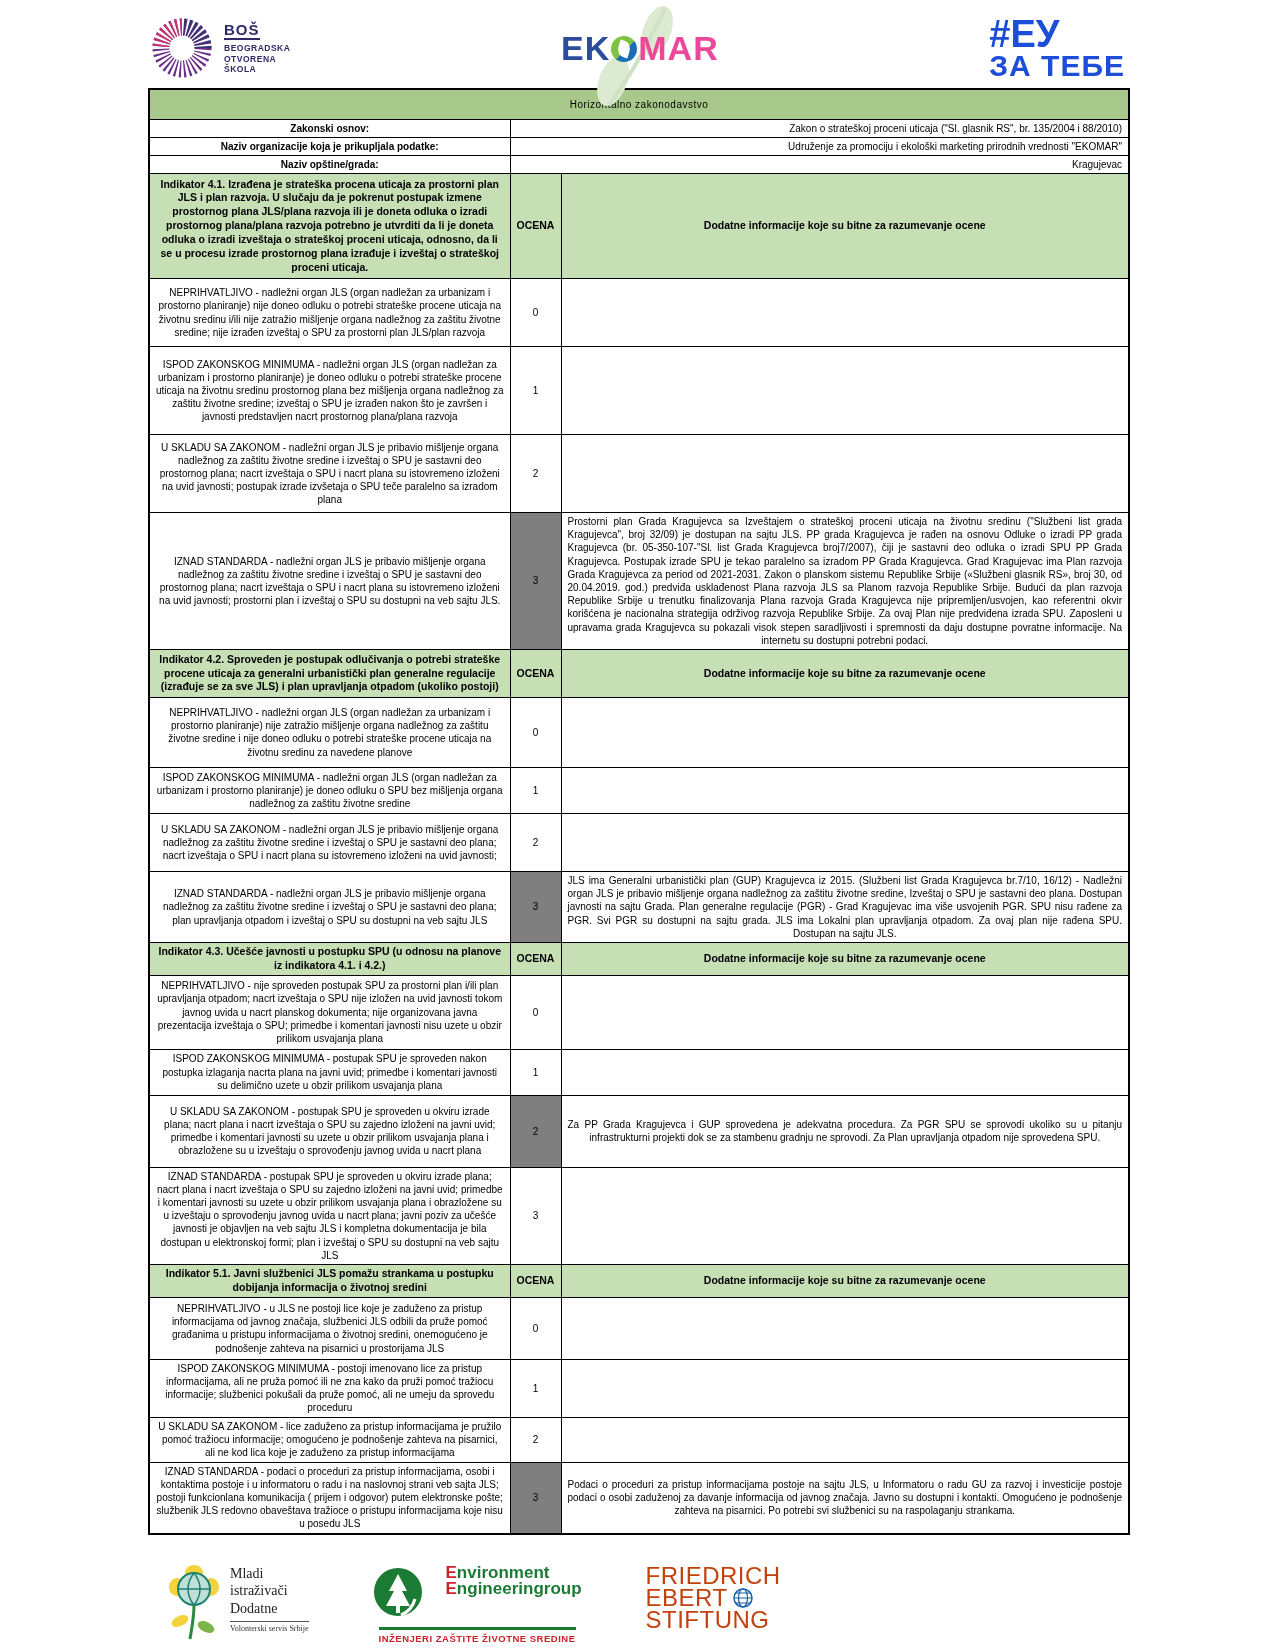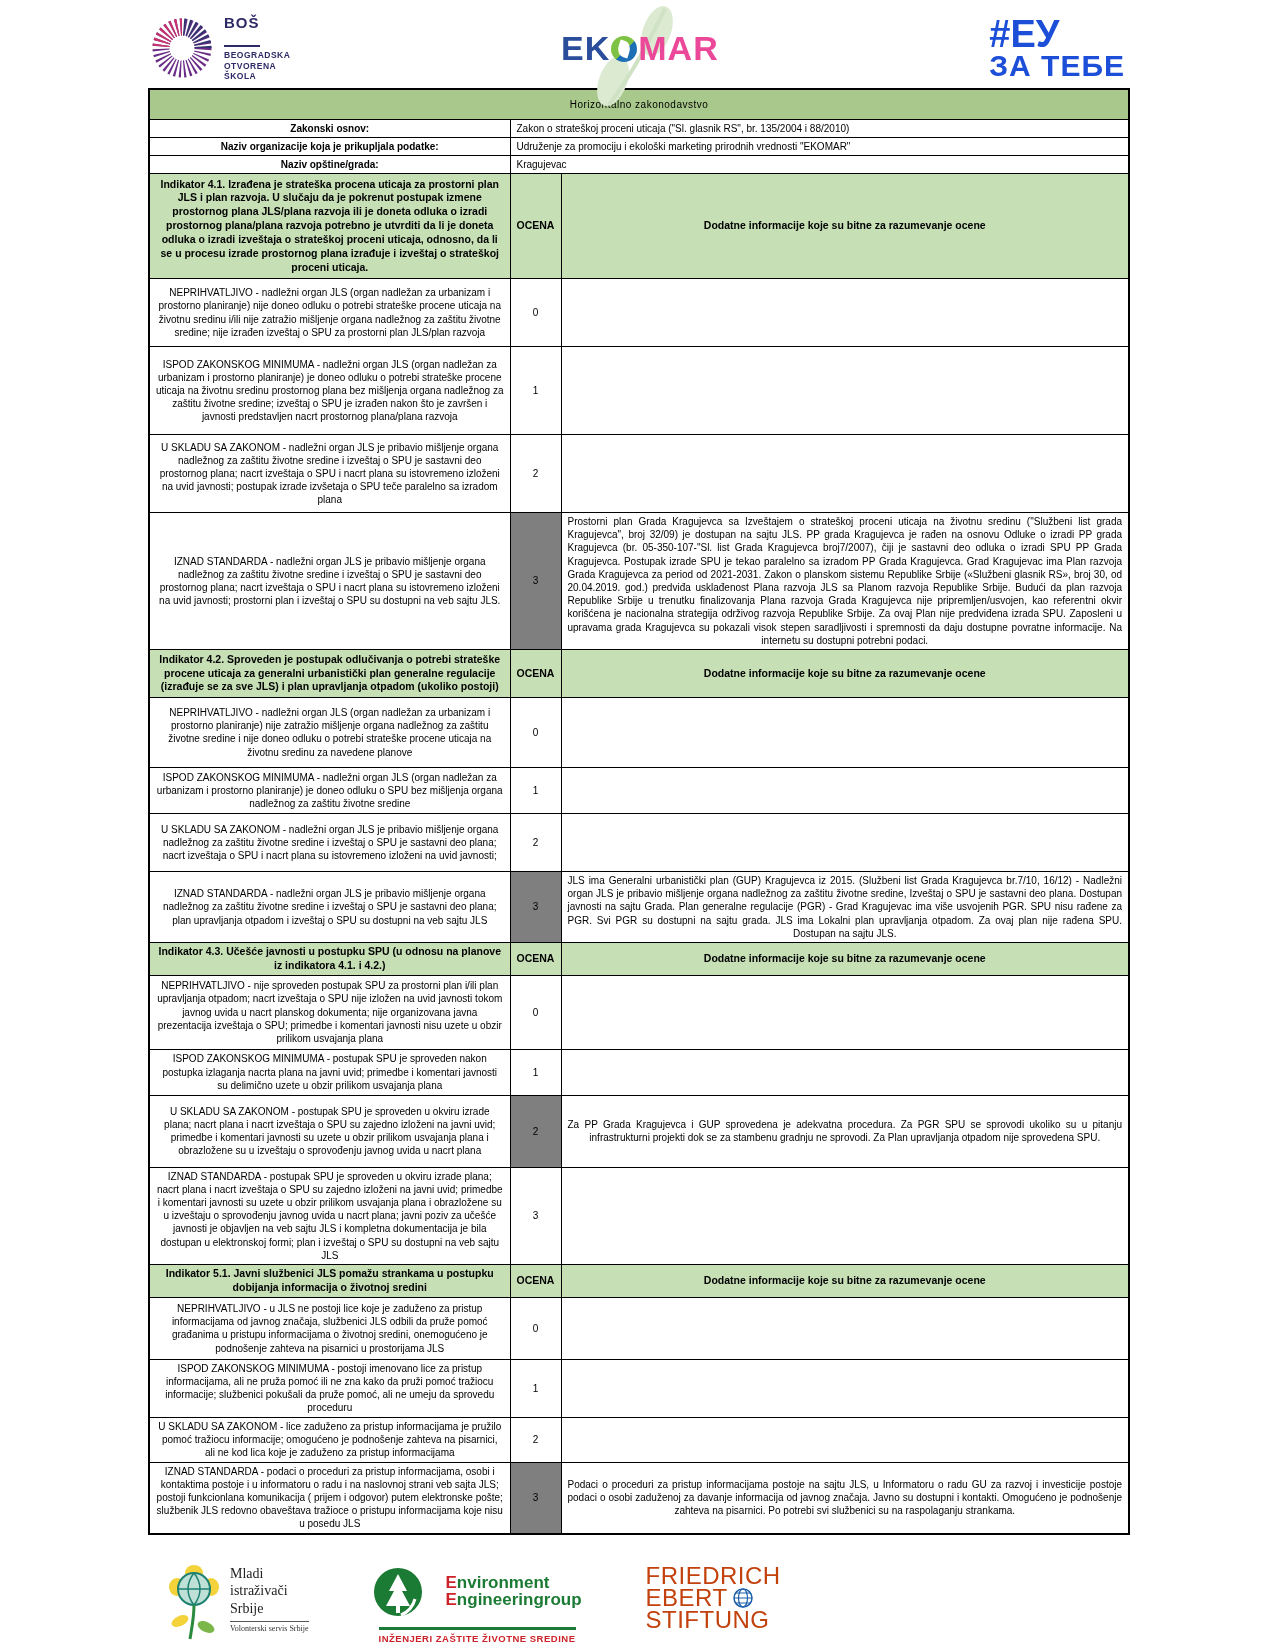--- a/index.html
+++ b/index.html
@@ -4,21 +4,21 @@
 <style>
   html,body{margin:0;padding:0;background:#ffffff;}
   body{width:1275px;font-family:"Liberation Sans",sans-serif;color:#000;}
   .page{position:relative;width:1275px;min-height:1650px;background:#fff;}
 
   
   .top-logos{display:flex;justify-content:space-between;align-items:center;
              padding:14px 150px 6px 150px;height:88px;box-sizing:border-box;}
   .bos{display:flex;align-items:center;gap:10px;}
   .bos-text{color:#2e2a66;}
-  .bos-acronym{font-size:15px;font-weight:bold;letter-spacing:1px;border-bottom:2px solid #2e2a66;display:inline-block;padding-bottom:14px;margin-bottom:3px;}
+  .bos-acronym{font-size:15px;font-weight:bold;letter-spacing:1px;border-bottom:2px solid #2e2a66;display:inline-block;padding-bottom:0;margin-bottom:3px;}
   .bos-lines{font-size:8.5px;font-weight:bold;line-height:1.25;letter-spacing:.5px;}
   .ekomar{position:relative;display:flex;align-items:center;}
   .ekomar-leaves{position:absolute;left:18px;top:-28px;z-index:0;}
   .ekomar-word{position:relative;z-index:1;font-size:34px;font-weight:800;letter-spacing:1px;}
   .ek{color:#2b4d9b;}
   .mar{color:#ec4899;}
   .eko-o{display:inline-block;width:26px;height:26px;border-radius:50%;
          background:linear-gradient(135deg,#7dc242 0 55%,#1c6fb5 55% 100%);
          vertical-align:baseline;margin:0 1px;position:relative;top:2px;}
   .eko-o::after{content:"";position:absolute;left:7px;top:5px;width:12px;height:16px;
@@ -26,35 +26,35 @@
   .euteb{color:#1d4ed8;font-weight:800;line-height:.95;text-align:left;}
   .euteb .l1{font-size:38px;}
   .euteb .l2{font-size:30px;letter-spacing:1px;}
 
   
   table.main{border-collapse:collapse;margin-left:148px;width:980px;border:2px solid #000;table-layout:fixed;}
   table.main td{border:1px solid #000;padding:2px 6px;vertical-align:middle;box-sizing:border-box;
                 font-size:10px;line-height:1.32;overflow:hidden;}
   .title-cell{background:#a9c98c;text-align:center;font-size:25px;font-weight:400;height:30px;letter-spacing:.5px;}
   .meta-label{font-weight:bold;text-align:center;font-size:10.5px;height:17px;}
-  .meta-value{text-align:left;font-size:10.5px;height:17px;}
+  .meta-value{text-align:right;font-size:10.5px;height:17px;}
   tr.sec-head td{background:#c6dfb5;font-weight:bold;text-align:center;font-size:10.5px;}
   td.crit{text-align:center;padding:3px 8px;}
   td.score{text-align:center;font-size:11px;}
   td.score[data-sel="true"]{background:#7f7f7f;}
   td.info{text-align:justify;text-align-last:center;padding:3px 10px;}
 
   
   .bottom-logos{display:flex;align-items:flex-start;gap:64px;margin:30px 0 0 168px;padding-bottom:20px;}
   .mis{display:flex;align-items:flex-start;gap:10px;}
   .mis-text{font-family:"Liberation Serif",serif;color:#222;}
   .mis-name{font-size:14px;line-height:1.25;}
   .mis-sub{font-size:8px;border-top:1px solid #555;margin-top:4px;padding-top:2px;color:#333;}
   .eeg{display:flex;flex-direction:column;align-items:center;}
-  .eeg-top{display:flex;align-items:center;gap:23px;}
+  .eeg-top{display:flex;align-items:flex-start;gap:23px;}
   .eeg-words{line-height:.95;font-weight:bold;font-size:17px;}
   .eeg-red{color:#cc2229;}
   .eeg-green{color:#1b7a33;}
   .eeg-sub{margin-top:8px;border-top:3px solid #1b7a33;padding-top:3px;
            color:#cc2229;font-weight:bold;font-size:9.5px;letter-spacing:.5px;}
   .fes{color:#c2410c;font-weight:400;line-height:.92;font-size:24px;letter-spacing:.5px;}
   .fes .row{display:flex;align-items:center;gap:4px;}
 </style>
 </head>
 <body>
@@ -236,21 +236,21 @@
         <circle cx="26" cy="24" r="16" fill="#bfe0d6" stroke="#1d8070" stroke-width="2"></circle>
         <path d="M26 8 C18 18 18 30 26 40 M26 8 C34 18 34 30 26 40 M10 24 H42" stroke="#1d8070" stroke-width="1.5" fill="none"></path>
         <path d="M26 40 C26 52 24 62 22 74" stroke="#2a8a3e" stroke-width="3" fill="none"></path>
         <ellipse cx="12" cy="56" rx="9" ry="5" fill="#f3d23a" transform="rotate(-25 12 56)"></ellipse>
         <ellipse cx="38" cy="62" rx="9" ry="5" fill="#7ab648" transform="rotate(25 38 62)"></ellipse>
       </svg>
       <div class="mis-text">
         <div class="mis-name">
           <div>Mladi</div>
           <div>istraživači</div>
-          <div>Srbije</div>
+          <div>Dodatne</div>
         </div>
         <div class="mis-sub">Volonterski servis Srbije</div>
       </div>
     </div>
 
     <div class="eeg">
       <div class="eeg-top">
         <svg width="50" height="54" viewBox="0 0 50 54">
           <circle cx="25" cy="27" r="24" fill="#1b7a33"></circle>
           <path d="M25 9 L34 26 L29 26 L37 41 L13 41 L21 26 L16 26 Z" fill="#fff"></path>

